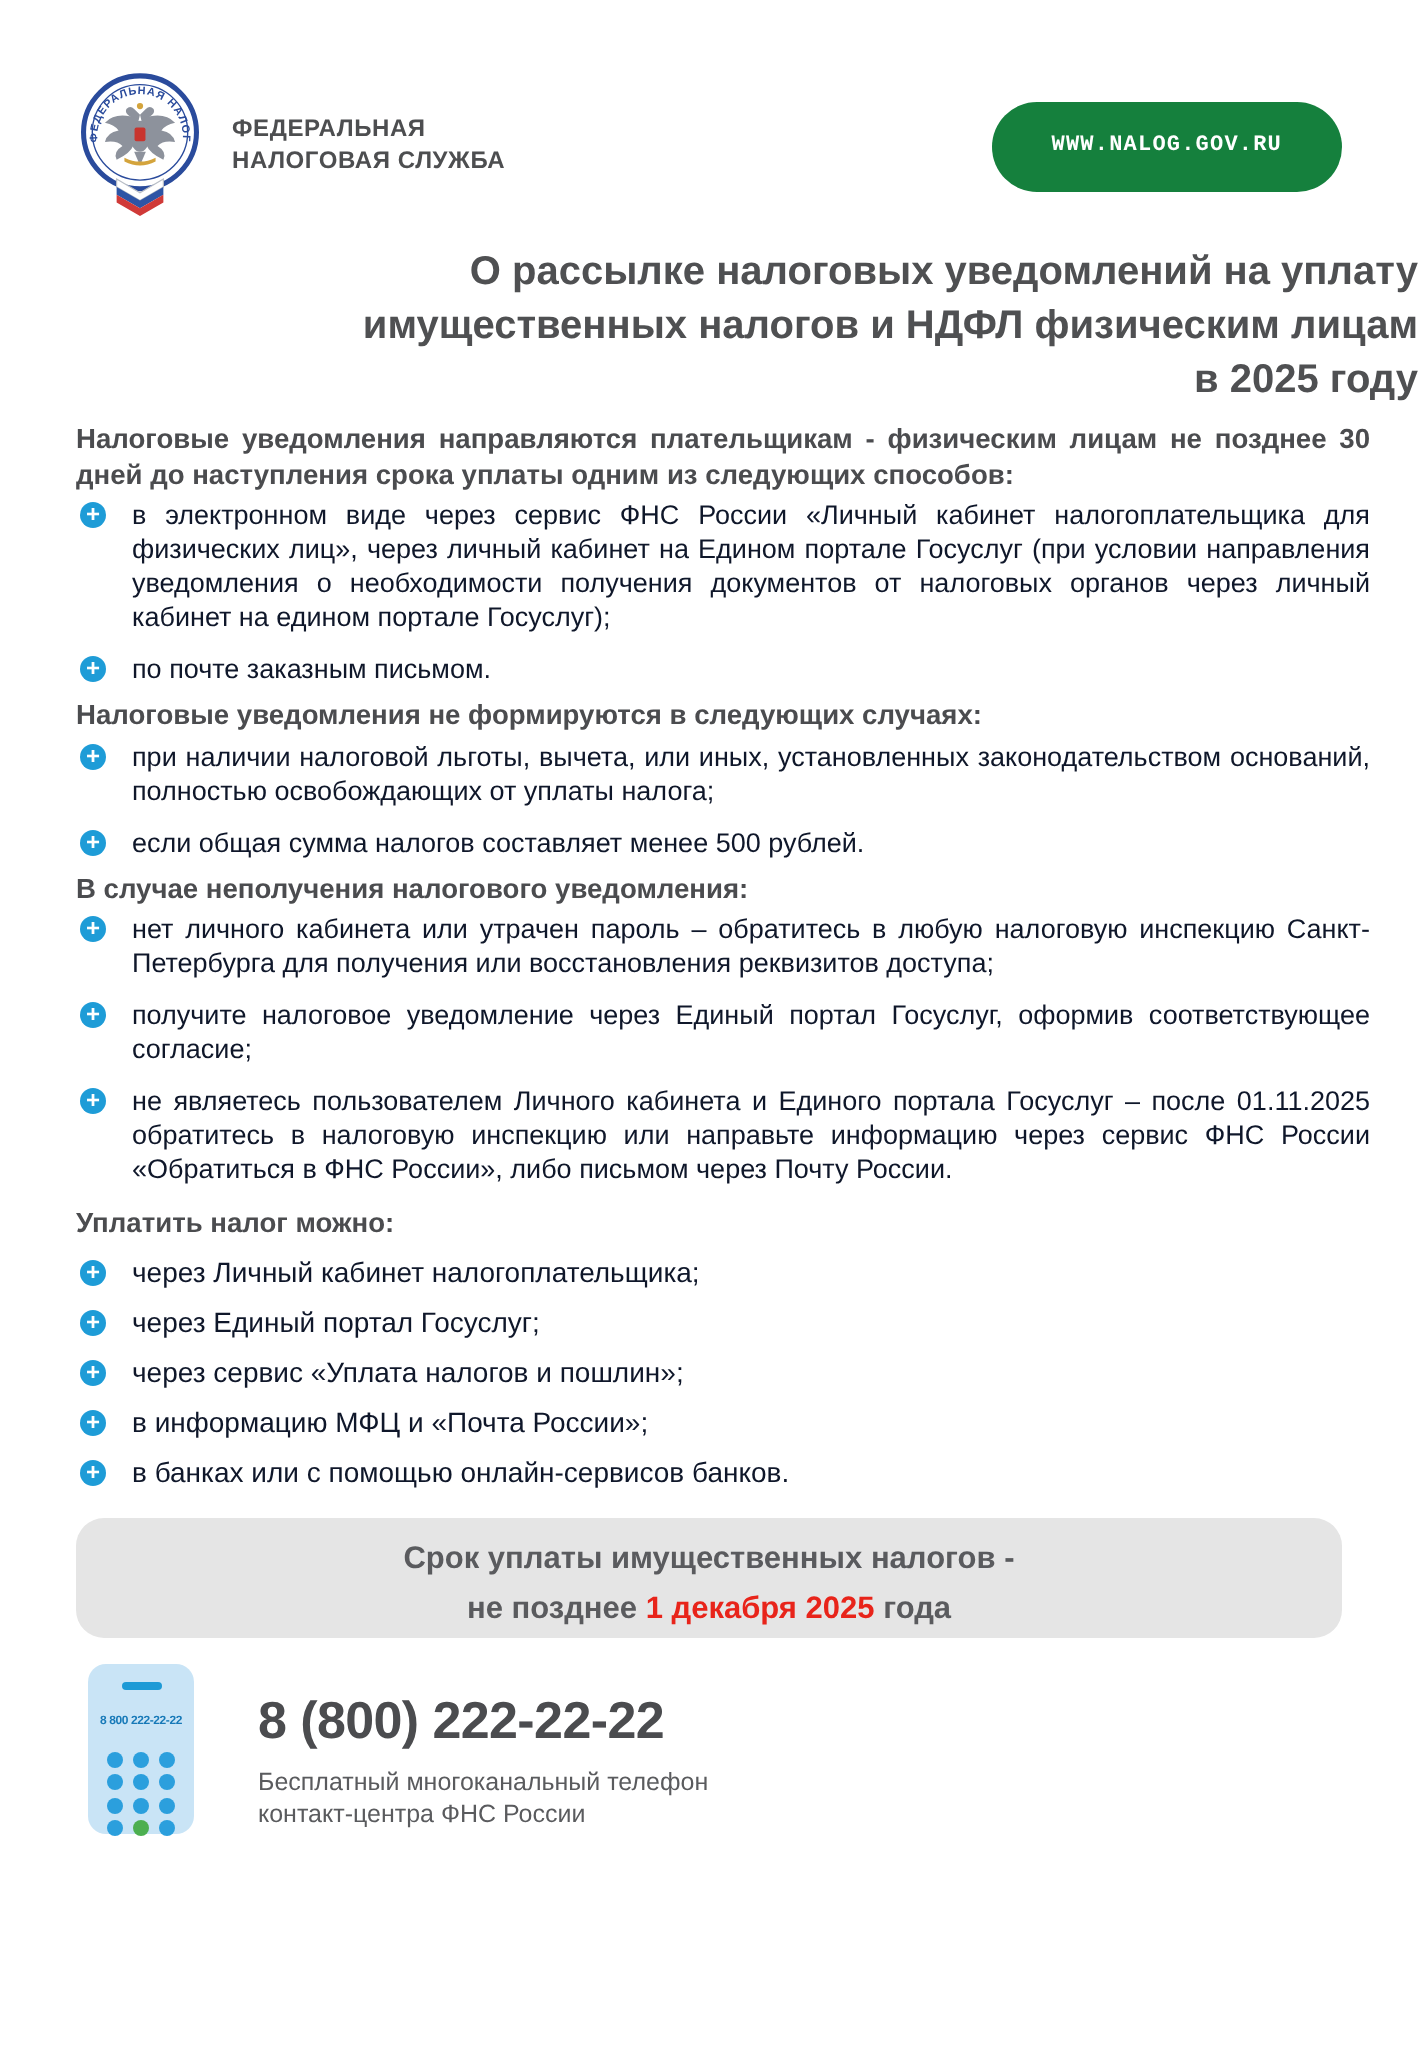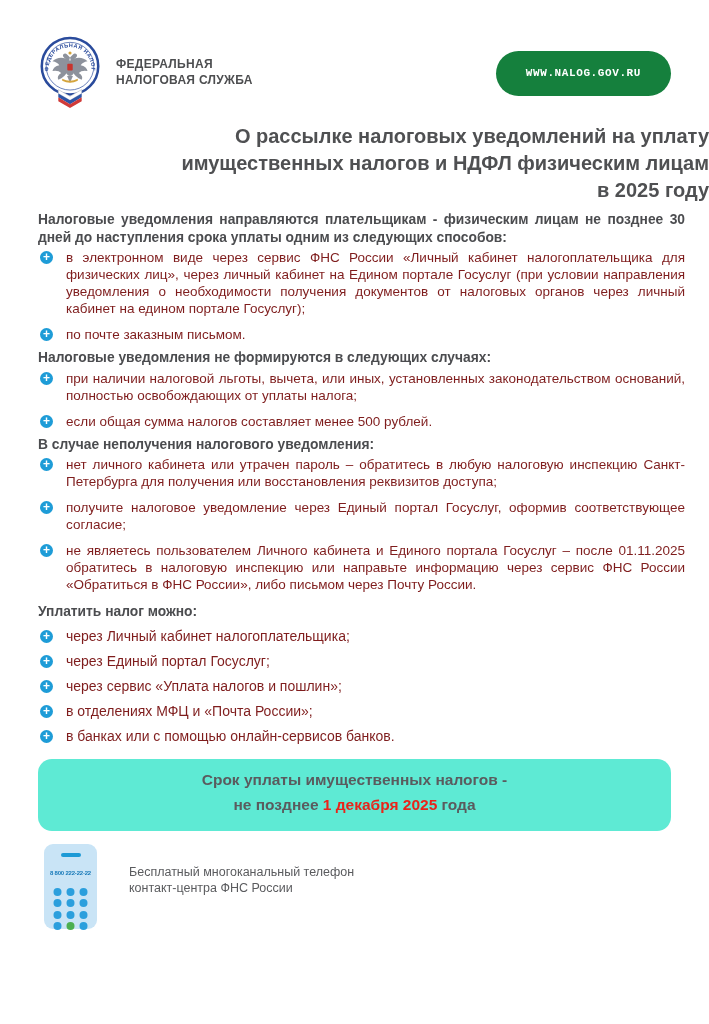--- a/index.html
+++ b/index.html
@@ -25,28 +25,28 @@
   .content { padding:2px 24px 0 38px; }
   .sec-h { font-size:13.8px; font-weight:bold; color:#4b4c4f; line-height:17.5px;
            margin-top:5px; margin-bottom:3px; }
   .sec-h.justify { text-align:justify; }
   .bullet { display:flex; align-items:flex-start; margin:0 0 6px 2px; }
   .bullet.gap { margin-bottom:9px; }
   .b-icon { flex:0 0 13px; width:13px; height:13px; border-radius:50%;
             background:#1e9cd7; color:#fff; font-size:12px; font-weight:bold;
             line-height:13px; text-align:center; margin-top:2px; }
   .b-icon::before { content:"+"; }
-  .b-text { margin-left:13px; font-size:13.5px; line-height:17px; color:#7f1d1d; }
+  .b-text { margin-left:13px; font-size:13.5px; line-height:17px; color:#0f172a; }
   .b-text.justify { text-align:justify; }
   .pay-list .bullet { margin-bottom:8px; }
   .pay-list .b-text { font-size:14px; }
 
   
-  .deadline { margin:14px 38px 0 38px; background:#5eead4; border-radius:14px;
-              padding:11px 10px 16px 10px; text-align:center; }
+  .deadline { margin:14px 38px 0 38px; background:#e5e5e5; border-radius:14px;
+              padding:11px 10px 4px 10px; text-align:center; }
   .deadline .ln { font-size:15.5px; font-weight:bold; color:#5a5b5e; line-height:20px; }
   .deadline .ln + .ln { margin-top:5px; }
   .deadline .red { color:#e8241a; }
 
   
   .contact { display:flex; align-items:flex-start; margin:13px 38px 0 44px; }
   .phone-icon { width:53px; height:85px; background:#c9e4f6; border-radius:9px;
                 position:relative; flex:0 0 auto; }
   .phone-speaker { position:absolute; top:9px; left:50%; transform:translateX(-50%);
                    width:20px; height:4px; border-radius:2px; background:#1d9ad6; }
@@ -152,21 +152,21 @@
       <div class="bullet">
         <span class="b-icon"></span>
         <p class="b-text">через Единый портал Госуслуг;</p>
       </div>
       <div class="bullet">
         <span class="b-icon"></span>
         <p class="b-text">через сервис «Уплата налогов и пошлин»;</p>
       </div>
       <div class="bullet">
         <span class="b-icon"></span>
-        <p class="b-text">в отделениях МФЦ и «Почта России»;</p>
+        <p class="b-text">в информацию МФЦ и «Почта России»;</p>
       </div>
       <div class="bullet">
         <span class="b-icon"></span>
         <p class="b-text">в банках или с помощью онлайн-сервисов банков.</p>
       </div>
     </div>
   </div>
 
   <div class="deadline">
     <div class="ln">Срок уплаты имущественных налогов -</div>
@@ -186,18 +186,19 @@
           <span class="dot"></span>
         <span class="dot"></span>
           <span class="dot"></span>
           <span class="dot"></span>
         <span class="dot"></span>
           <span class="dot green"></span>
           <span class="dot"></span>
       </div>
     </div>
     <div class="contact-text">
+      <div class="phone-number">8 (800) 222-22-22</div>
       <div class="phone-caption">Бесплатный многоканальный телефон
 контакт-центра ФНС России</div>
     </div>
   </div>
 
 </div>
 
 </body></html>

